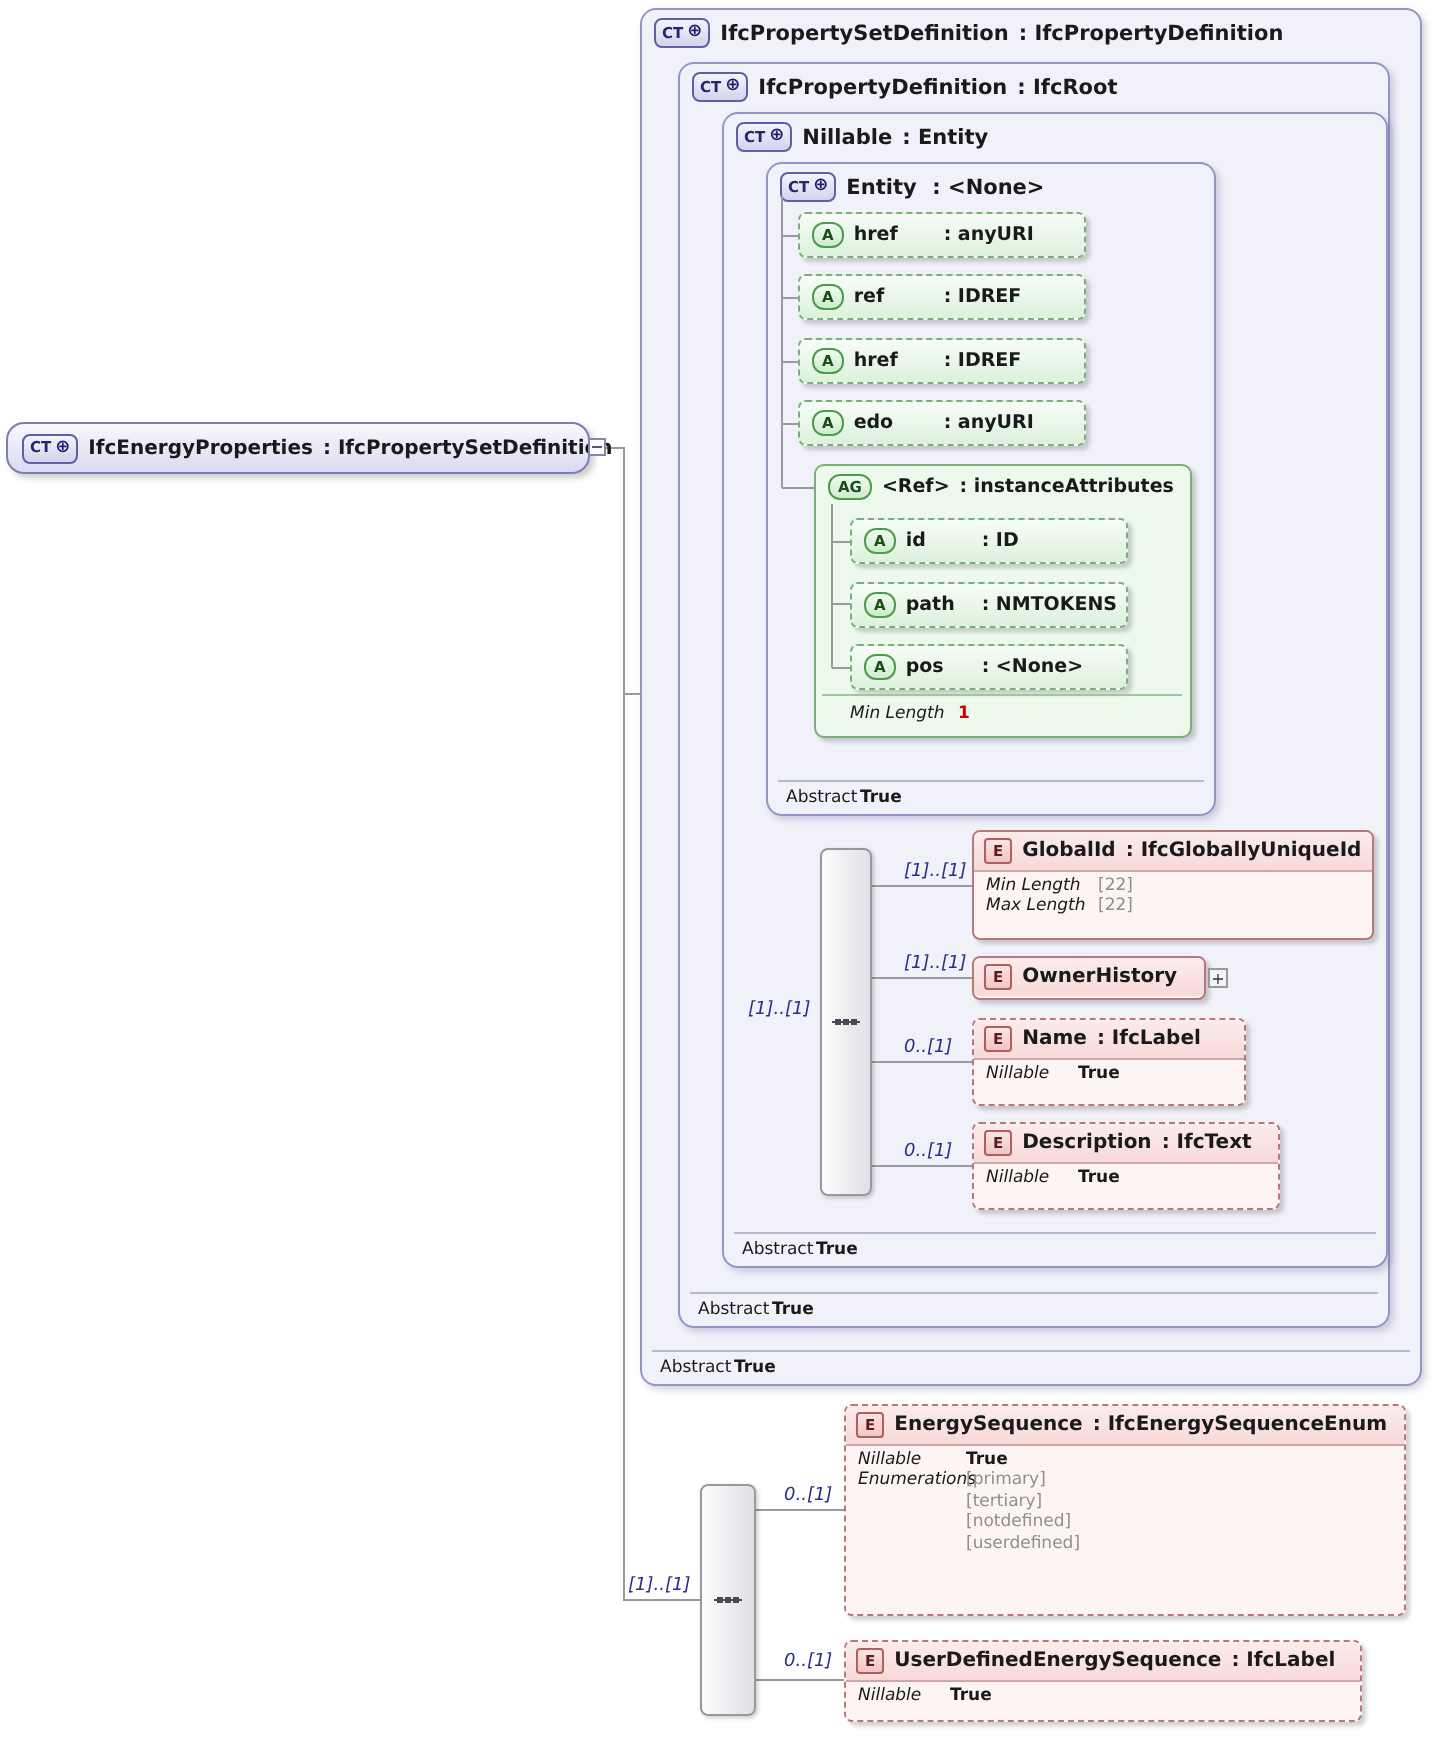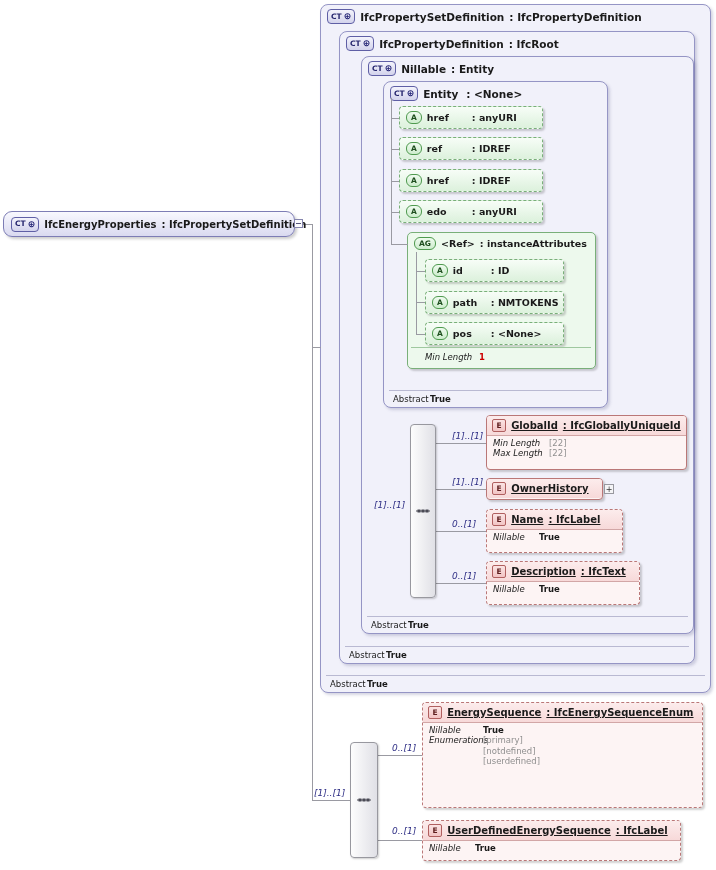--- a/index.html
+++ b/index.html
@@ -41,21 +41,21 @@
   .facetline { position:absolute; height:1px; background:#9fc89f; z-index:4; }
   .agfacet { position:absolute; display:flex; font-size:8.5px; z-index:4; }
   .agfacet .fl { font-style:italic; width:54px; }
   .agfacet .fv { color:#cc0000; font-weight:bold; }
 
   .ebox { position:absolute; background:#fdf4f4; border:1px solid #ba7777; border-radius:4px;
           box-shadow:2px 2px 2px rgba(0,0,0,.18); z-index:4; }
   .ebox.dashed { border-style:dashed; }
   .ehead { display:flex; align-items:center; gap:5px; padding:3px 5px; font-size:10px;
            background:linear-gradient(#fcecec,#f7d9d9); border-radius:3px 3px 0 0; white-space:nowrap; }
-  .ehead .nm, .ehead .tp { font-weight:bold;text-decoration:underline; }
+  .ehead .nm, .ehead .tp { font-weight:bold; }
   .efacets { border-top:1px solid #d2a6a6; padding:2px 6px 3px; }
   .frow { display:flex; font-size:8.5px; line-height:10.5px; }
   .frow .fl { font-style:italic; flex:none; }
   .fl.w56 { width:56px; } .fl.w46 { width:46px; } .fl.w54 { width:54px; }
   .frow .fv { font-weight:bold; }
   .frow .fv.grey { font-weight:normal; color:#8f8f8f; }
 
   .card { position:absolute; font-size:9px; font-style:italic; color:#2e2e85; z-index:5;
           white-space:nowrap; }
 
@@ -317,20 +317,24 @@
       <div class="frow">
         <span class="fl w54">Nillable</span>
         <span class="fv">True</span>
       </div>
       <div class="frow">
         <span class="fl w54">Enumerations</span>
         <span class="fv grey">[primary]</span>
       </div>
       <div class="frow">
           <span class="fl w54"></span>
+          <span class="fv grey">[tertiary]</span>
+        </div>
+      <div class="frow">
+          <span class="fl w54"></span>
           <span class="fv grey">[notdefined]</span>
         </div>
       <div class="frow">
           <span class="fl w54"></span>
           <span class="fv grey">[userdefined]</span>
         </div>
     </div>
   </div>
 
   <div class="card" style="left:392px;top:826px;">0..[1]</div>

